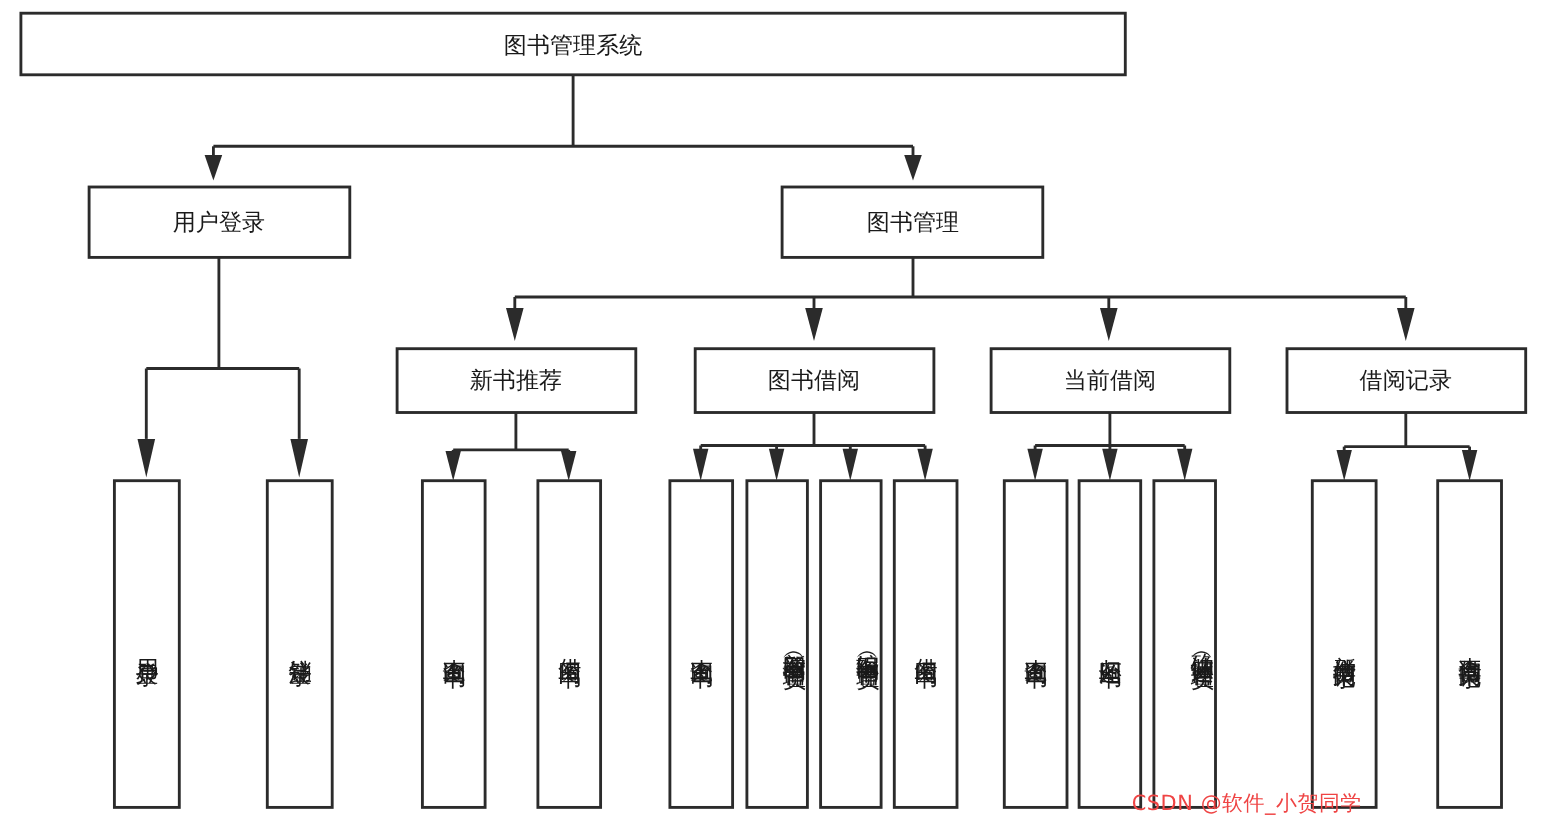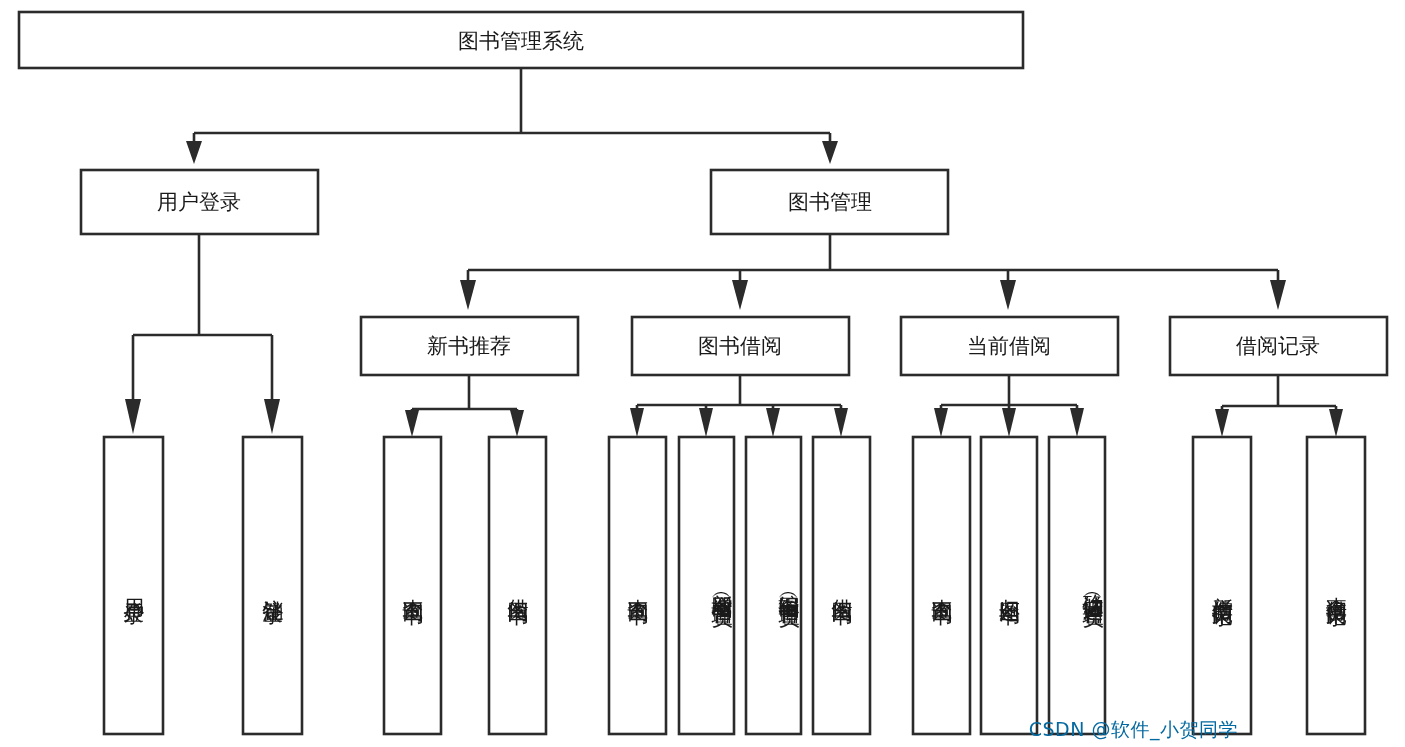--- a/index.html
+++ b/index.html
@@ -61,21 +61,21 @@
     align-items: center;
     justify-content: center;
     pointer-events: none;
   }
   #watermark {
     position: absolute;
     right: 8px;
     bottom: 4px;
     font-family: "DejaVu Sans", "Liberation Sans", sans-serif;
     font-size: 19px;
-    color: #0369a1;
+    color: #ef4444;
     letter-spacing: 0.5px;
     user-select: none;
   }
 </style>
 </head>
 <body>
 
 <div id="diagram-root">
 
   <svg id="flow" viewBox="0 0 1405 747" xmlns="http://www.w3.org/2000/svg">

